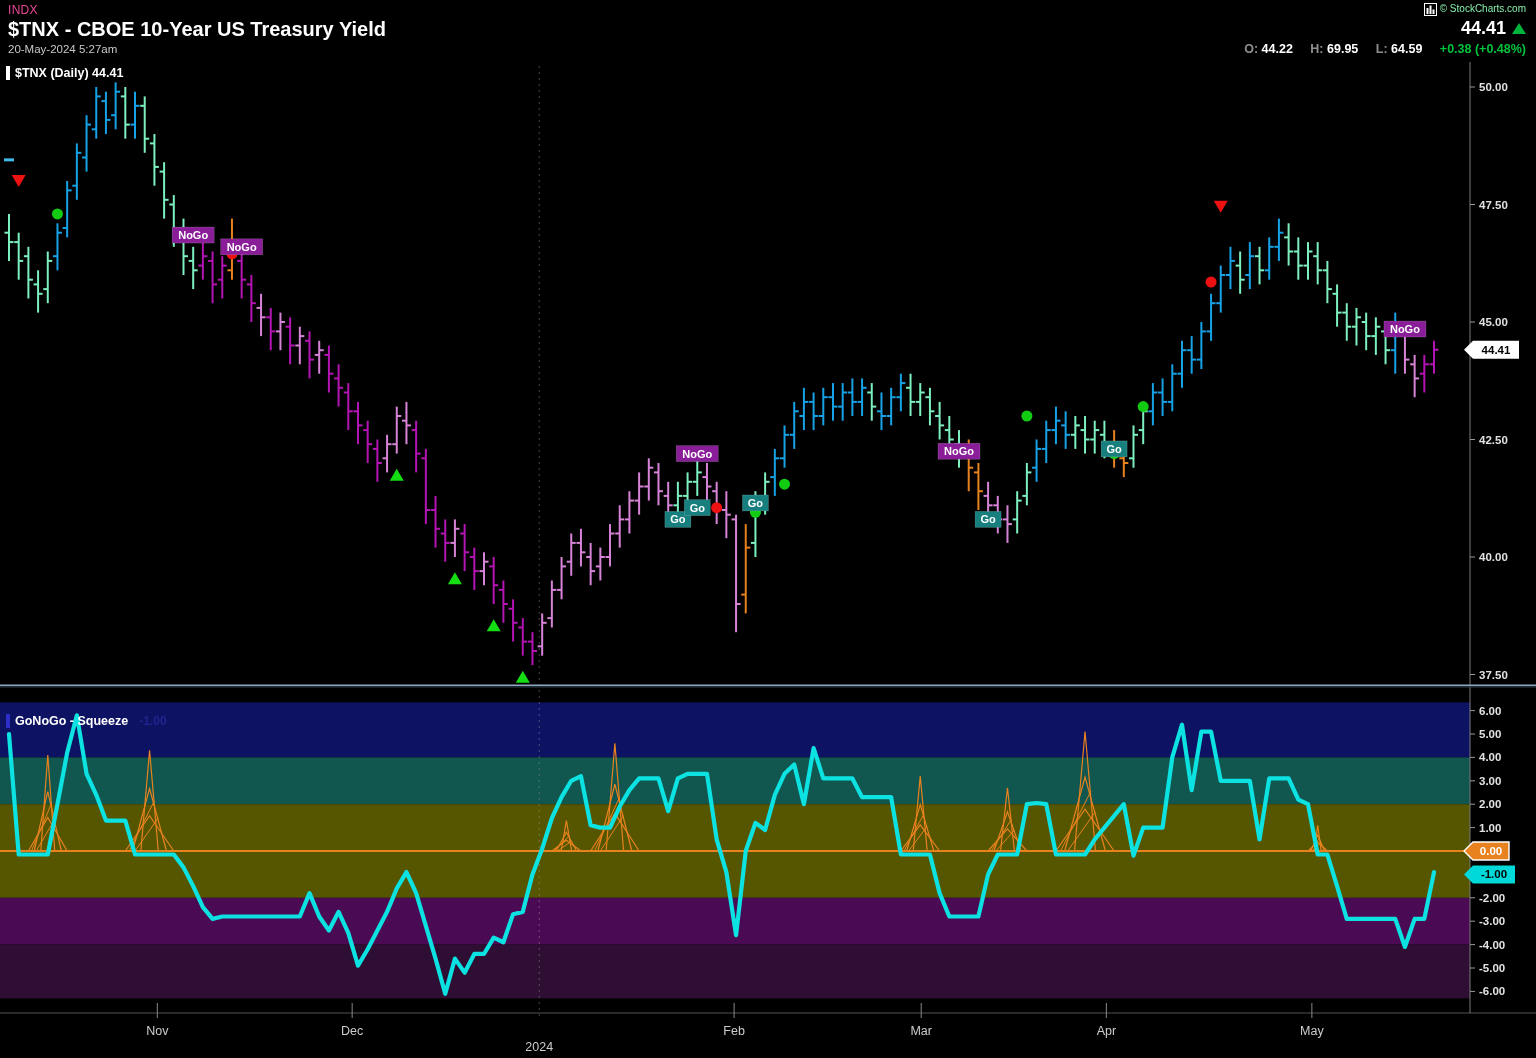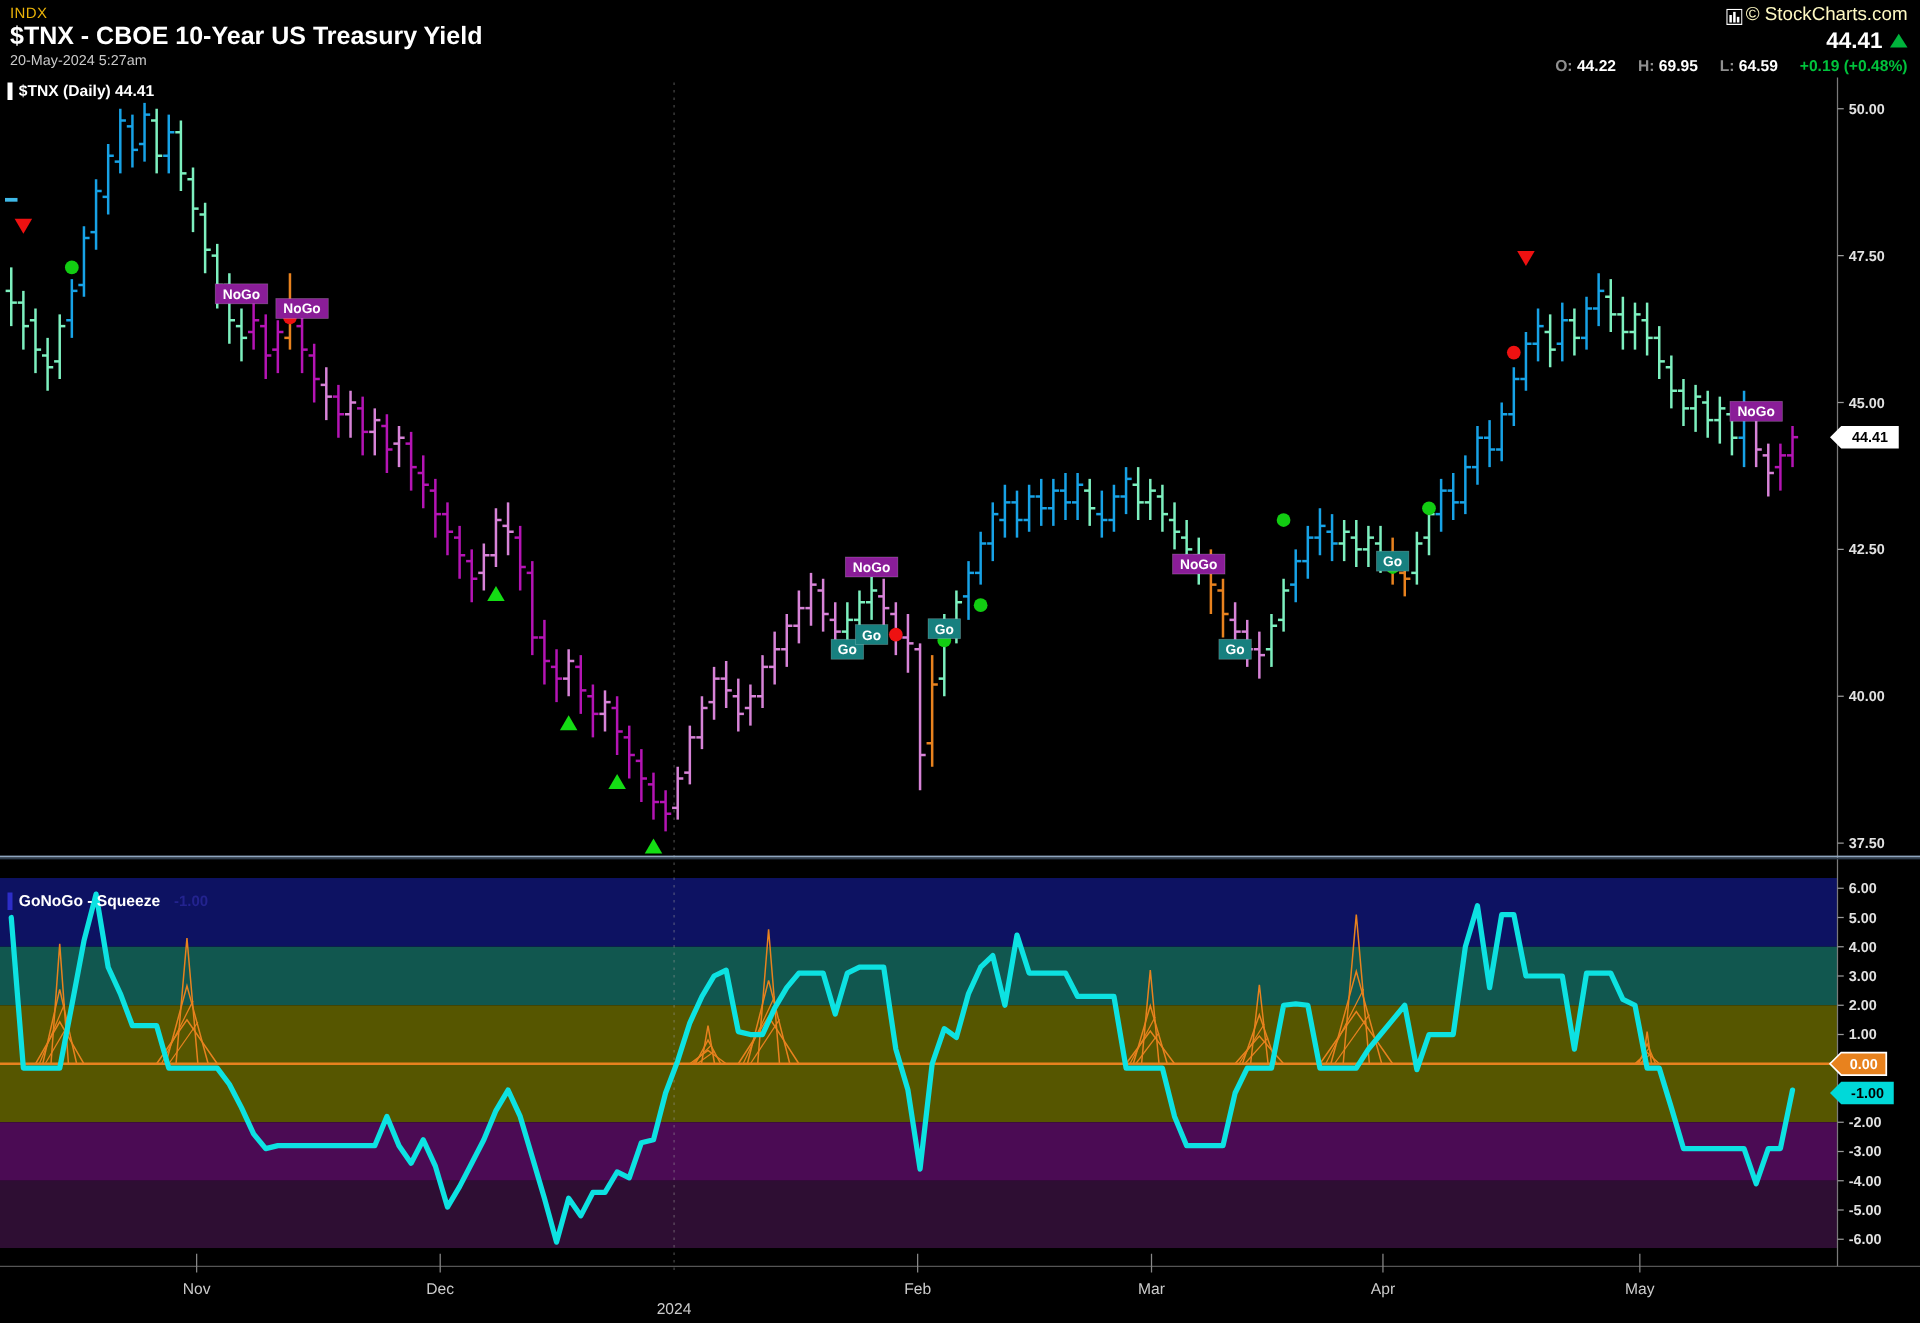--- a/index.html
+++ b/index.html
@@ -1,24 +1,24 @@
 <!DOCTYPE html>
 <html><head>
 <meta charset="utf-8">
 <style>
   html,body{margin:0;padding:0;background:#000;}
   #app{position:relative;width:1536px;height:1058px;background:#000;overflow:hidden;
        font-family:"Liberation Sans",sans-serif;}
   #cv{position:absolute;left:0;top:0;font-family:"Liberation Sans",sans-serif;}
   .hdr-left{position:absolute;left:8px;top:3px;color:#fff;}
-  .exchange{font-size:12px;color:#eab308;letter-spacing:.3px;}
+  .exchange{font-size:12px;color:#ec4899;letter-spacing:.3px;}
   .title{font-size:20px;font-weight:bold;color:#fff;margin-top:1px;}
   .stamp{font-size:11.5px;color:#c9c9c9;margin-top:2px;}
   .hdr-right{position:absolute;right:10px;top:3px;text-align:right;color:#fff;}
-  .copyright{font-size:15px;color:#fef9c3;display:flex;align-items:flex-end;justify-content:flex-end;gap:3px;}
+  .copyright{font-size:10px;color:#86efac;display:flex;align-items:flex-start;justify-content:flex-end;gap:3px;}
   .lastline{font-size:18px;font-weight:bold;color:#fff;margin-top:2px;display:flex;align-items:center;justify-content:flex-end;gap:6px;}
   .up-tri{display:inline-block;width:0;height:0;border-left:7px solid transparent;border-right:7px solid transparent;border-bottom:11px solid #00b43c;}
   .ohlc{font-size:12.5px;font-weight:bold;margin-top:3px;}
   .ohlc .lb{color:#8f8f8f;}
   .ohlc .vl{color:#fff;margin-right:14px;}
   .ohlc .chg{color:#00c33c;}
   .panel-label{position:absolute;display:flex;align-items:center;gap:5px;font-size:12.5px;font-weight:bold;color:#fff;text-align:right;}
   .bar-w{width:4px;height:14px;background:#fff;}
   .bar-b{width:4px;height:14px;background:#2d2dc8;}
   .dimval{color:#23238f;font-weight:bold;font-size:12px;margin-left:6px;}
@@ -662,21 +662,21 @@
       <span>44.41</span>
       <span class="up-tri"></span>
     </div>
     <div class="ohlc">
       <span class="lb">O:</span>
       <span class="vl">44.22</span>
       <span class="lb">H:</span>
       <span class="vl">69.95</span>
       <span class="lb">L:</span>
       <span class="vl">64.59</span>
-      <span class="chg">+0.19 (+0.48%)</span>
+      <span class="chg">+0.38 (+0.48%)</span>
     </div>
   </div>
 
   <div class="panel-label" style="left:6px;top:66px;">
     <span class="bar-w"></span>
     <span>$TNX (Daily) 44.41</span>
   </div>
 
   <div class="panel-label" style="left:6px;top:714px;">
     <span class="bar-b"></span>

